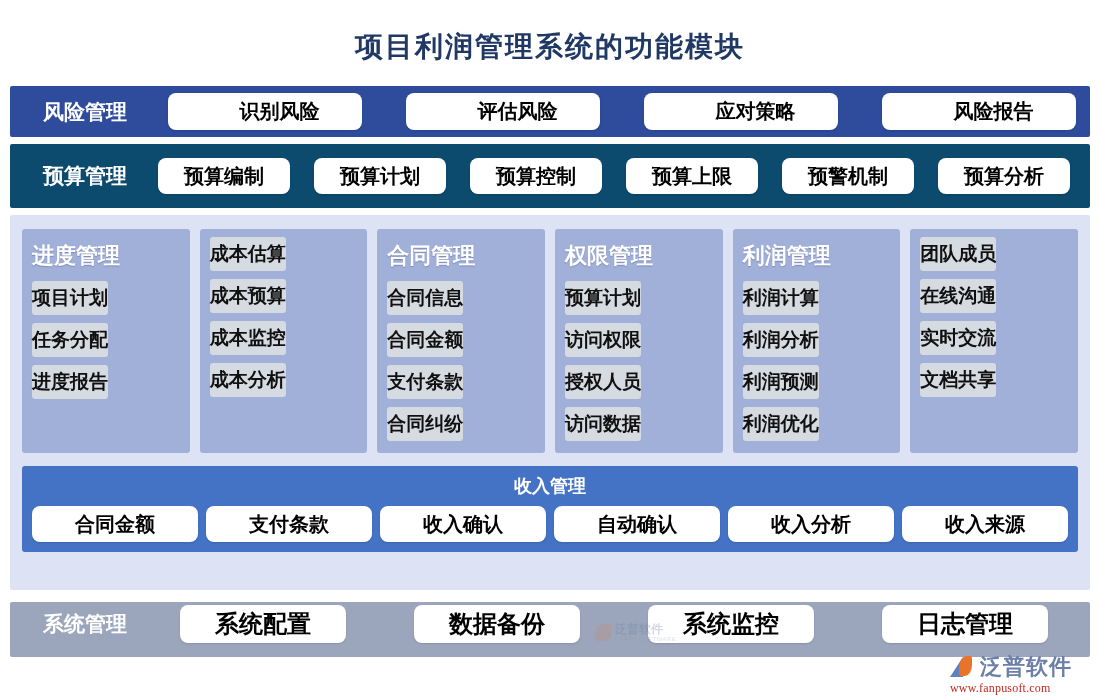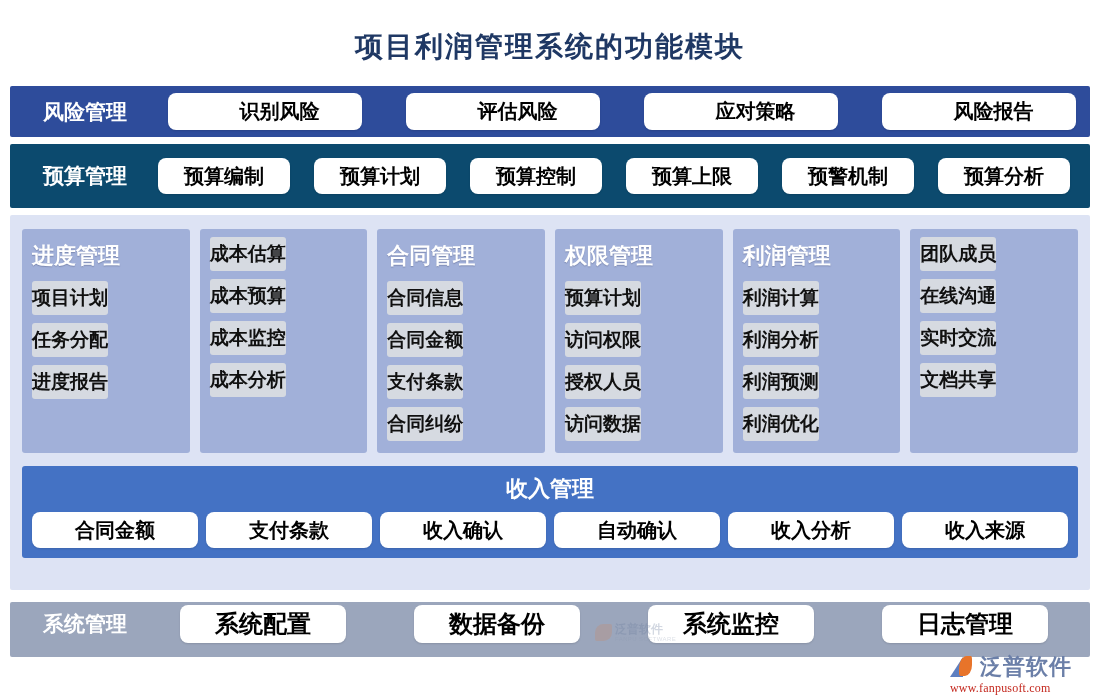--- a/index.html
+++ b/index.html
@@ -154,21 +154,21 @@
   
   #income-band {
     background: #4472C4;
     margin-top: 13px;
     border-radius: 3px;
     padding: 6px 10px 10px 10px;
   }
 
   .income-title {
     color: #ffffff;
-    font-size: 22px;
+    font-size: 18px;
     font-weight: 700;
     text-align: center;
     padding: 2px 0 8px 0;
     font-family: Liberation Mono, monospace;
   }
 
   #income-items {
     display: flex;
     justify-content: space-between;
     gap: 8px;

